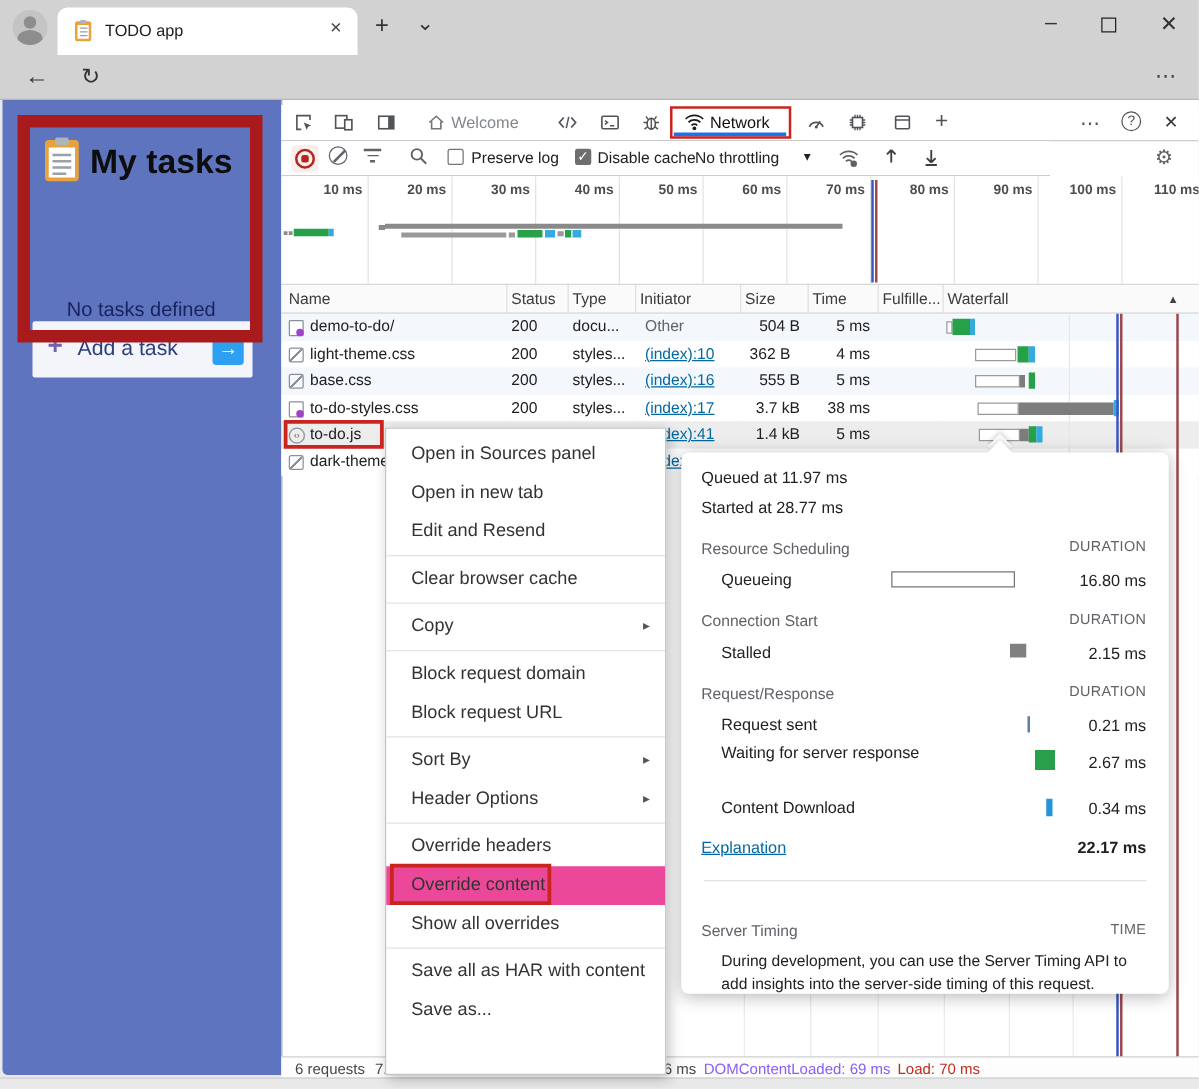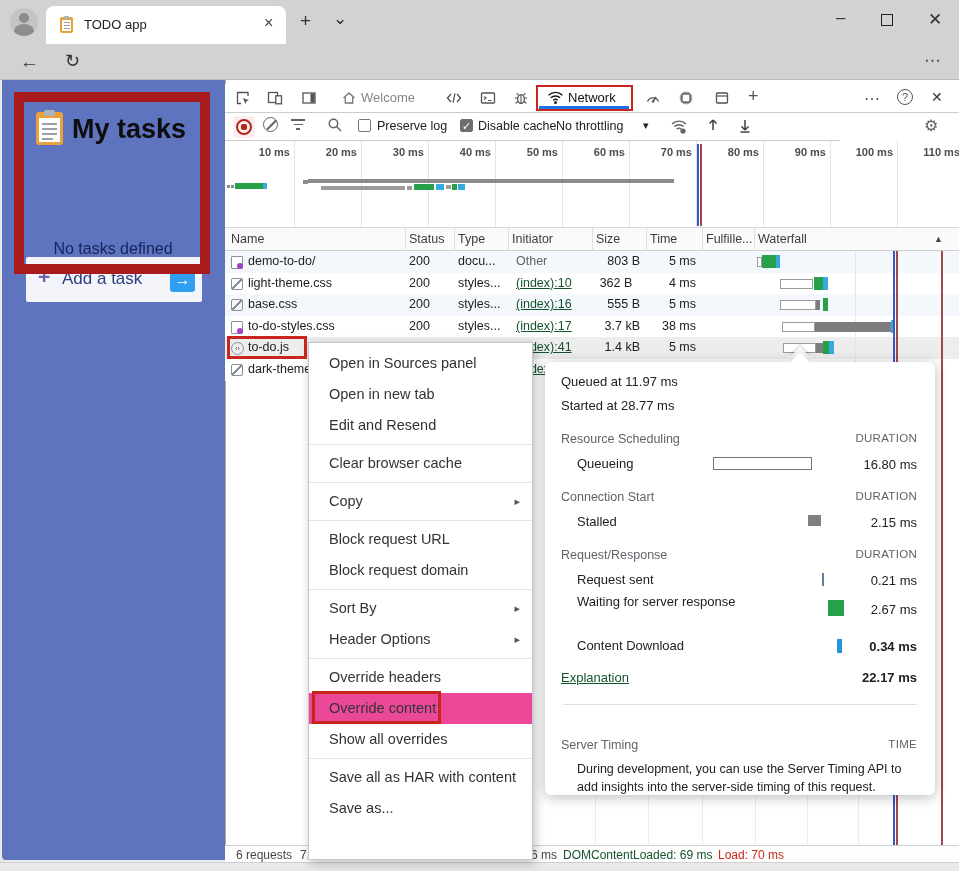--- a/index.html
+++ b/index.html
@@ -21,21 +21,21 @@
   #devtools { left:225px; top:80px; width:734px; height:782px; background:#fff; border-left:1px solid #aaa; }
   #dt-tabbar { left:225px; top:84px; width:734px; height:29px; background:#fff; border-bottom:1px solid #ccc; }
   #dt-toolbar { left:225px; top:113px; width:615px; height:28px; background:#fff; border-bottom:1px solid #ccc; }
   #overview { left:225px; top:141px; width:734px; height:87px; background:#fff; border-bottom:1px solid #d7d7d7; overflow:hidden;font-weight:bold; }
   #thead { left:225px; top:228px; width:734px; height:23px; background:#fafafa; border-bottom:1px solid #cfcfcf; overflow:hidden; }
   .hcell { top:4px; font-size:12.5px; color:#3c3c3c; }
   .vsep { top:228px; width:1px; height:153px; background:#e0e0e0; z-index:1; }
   .tick-label { font-size:11px; color:#4d4d4d; text-align:right; }
   .nrow { left:225px; width:734px; height:21.6px; font-size:12.5px; color:#202124; }
   .cell { top:3px; white-space:nowrap; }
-  .rlink { color:#14532d; text-decoration:underline; cursor:pointer; }
+  .rlink { color:#0369a1; text-decoration:underline; cursor:pointer; }
   .dim { color:#5f6368; }
   .wf-outline { border:1px solid #9a9a9a; background:#fff; height:10px; }
   .wf-gray { background:#7d7d7d; height:10px; }
   .wf-green { background:#27a04a; height:13px; }
   .wf-blue { background:#35aade; height:13px; }
   svg.ic { display:block; }
   .cb { width:13px; height:13px; border:1.5px solid #767676; border-radius:2px; background:#fff; }
   .cb.checked { background:#6e6e6e; border-color:#6e6e6e; color:#fff; font-size:11px; line-height:12px; text-align:center; }
   .tlabel { font-size:12.5px; color:#202124; }
   
@@ -275,21 +275,21 @@
   </div>
 <div id="rows">
     <div class="abs nrow" style="top: 251px; background: rgb(244, 248, 253); z-index: 1;">
       <div class="abs" style="left: 6px; top: 5px; width: 12px; height: 13px; border: 1px solid rgb(138, 143, 152); border-radius: 1px; background: rgb(255, 255, 255);">
         <div class="abs" style="left: 5px; top: 6px; width: 6px; height: 6px; border-radius: 50%; background: rgb(161, 66, 198);"></div>
       </div>
       <div class="abs cell" style="left: 23px;">demo-to-do/</div>
       <div class="abs cell" style="left: 184px;">200</div>
       <div class="abs cell" style="left: 233px;">docu...</div>
       <div class="abs cell dim" style="left: 291px;">Other</div>
-      <div class="abs cell" style="left: 367px; width: 48px; text-align: right;">803 B</div>
+      <div class="abs cell" style="left: 367px; width: 48px; text-align: right;">504 B</div>
       <div class="abs cell" style="left: 421px; width: 50px; text-align: right;">5 ms</div>
       <div class="abs" style="left: 630px; top: 0px; width: 1px; height: 21.6px; background: rgb(228, 231, 238);"></div>
       <div class="abs wf-outline" style="left: 532px; width: 5px; top: 6px;"></div>
       <div class="abs wf-green" style="left: 537px; width: 14px; top: 4px;"></div>
       <div class="abs wf-blue" style="left: 551px; width: 4px; top: 4px;"></div>
     </div>
     <div class="abs nrow" style="top: 272.6px; background: rgb(255, 255, 255); z-index: 1;">
       <div class="abs" style="left: 6px; top: 5px; width: 12px; height: 12px; border: 1px solid rgb(138, 143, 152); border-radius: 2px; background: linear-gradient(135deg, transparent 44%, rgb(138, 143, 152) 44%, rgb(138, 143, 152) 56%, transparent 56%);"></div>
       <div class="abs cell" style="left: 23px;">light-theme.css</div>
       <div class="abs cell" style="left: 184px;">200</div>
@@ -366,21 +366,21 @@
     <div class="abs" style="left: 896px; top: 251px; width: 1.5px; height: 594px; background: rgb(155, 74, 78); z-index: 2;"></div>
     <div class="abs" style="left: 941px; top: 251px; width: 1.5px; height: 594px; background: rgb(155, 74, 78); z-index: 2;"></div>
   </div>
 
 <div class="abs redbox" style="left:227px;top:336px;width:80px;height:23px;"></div>
 
 <div class="abs" id="statusbar">
     <div class="abs" style="left: 11px; top: 2px; color: rgb(71, 71, 71); white-space: nowrap;">6 requests</div>
     <div class="abs" style="left: 75px; top: 2px; color: rgb(71, 71, 71); white-space: nowrap;">7.</div>
     <div class="abs" style="left: 306px; top: 2px; color: rgb(71, 71, 71); white-space: nowrap;">6 ms</div>
-    <div class="abs" style="left: 338px; top: 2px; color: #14532d; white-space: nowrap;">DOMContentLoaded: 69 ms</div>
+    <div class="abs" style="left: 338px; top: 2px; color: #8b5cf6; white-space: nowrap;">DOMContentLoaded: 69 ms</div>
     <div class="abs" style="left: 493px; top: 2px; color: rgb(196, 43, 28); white-space: nowrap;">Load: 70 ms</div>
   </div>
 <div class="abs" id="bottomstrip"></div>
 
 <div class="abs" id="popup">
   <div class="abs" id="popup-arrow"></div>
   <div class="abs" style="left:16px;top:12px;">Queued at 11.97 ms</div>
   <div class="abs" style="left:16px;top:36px;">Started at 28.77 ms</div>
   <div id="popup-rows">
       <div class="abs p-sec" style="left: 16px; top: 70px;">Resource Scheduling</div>
@@ -396,41 +396,41 @@
       <div class="abs p-sec" style="left: 16px; top: 186px;">Request/Response</div>
       <div class="abs p-dur" style="right: 18px; top: 186px;">DURATION</div>
       <div class="abs" style="left: 32px; top: 210px; width: 160px; line-height: 1.25;">Request sent</div>
       <div class="abs" style="left: 277px; top: 211px; width: 2px; height: 13px; background: rgb(92, 127, 163);"></div>
       <div class="abs" style="right: 18px; top: 211px; text-align: center;">0.21 ms</div>
       <div class="abs" style="left: 32px; top: 232px; width: 160px; line-height: 1.25;">Waiting for server response</div>
       <div class="abs" style="left: 283px; top: 238px; width: 16px; height: 16px; background: rgb(40, 160, 75);"></div>
       <div class="abs" style="right: 18px; top: 240px;">2.67 ms</div>
       <div class="abs" style="left: 32px; top: 276px; width: 160px; line-height: 1.25;">Content Download</div>
       <div class="abs" style="left: 292px; top: 277px; width: 5px; height: 14px; background: rgb(37, 149, 217);"></div>
-      <div class="abs" style="right: 18px; top: 277px; font-weight: bold;">0.34 ms</div>
+      <div class="abs" style="right: 18px; top: 277px;">0.34 ms</div>
     </div>
   <a class="abs rlink" style="left:16px;top:308px;">Explanation</a>
   <div class="abs" style="right:18px;top:308px;font-weight:bold;">22.17 ms</div>
   <div class="abs" style="left:18px;top:342px;width:354px;height:1px;background:#e0e0e0;"></div>
   <div class="abs p-sec" style="left:16px;top:376px;">Server Timing</div>
   <div class="abs p-dur" style="right:18px;top:376px;">TIME</div>
   <div class="abs" style="left:32px;top:398px;width:330px;font-size:12.5px;line-height:1.45;">During development, you can use the Server Timing API to add insights into the server-side timing of this request.</div>
 </div>
 
 <div class="abs" id="ctxmenu">
     <div class="mi"><span>Open in Sources panel</span></div>
     <div class="mi"><span>Open in new tab</span></div>
     <div class="mi"><span>Edit and Resend</span></div>
     <div class="msep"></div>
     <div class="mi"><span>Clear browser cache</span></div>
     <div class="msep"></div>
     <div class="mi"><span>Copy</span><span class="subarrow">▸</span></div>
     <div class="msep"></div>
+    <div class="mi"><span>Block request domain</span></div>
     <div class="mi"><span>Block request URL</span></div>
-    <div class="mi"><span>Block request domain</span></div>
     <div class="msep"></div>
     <div class="mi"><span>Sort By</span><span class="subarrow">▸</span></div>
     <div class="mi"><span>Header Options</span><span class="subarrow">▸</span></div>
     <div class="msep"></div>
     <div class="mi"><span>Override headers</span></div>
     <div class="mi hl"><span>Override content</span><div class="redbox" style="position: absolute; left: 3px; top: -2px; width: 129px; height: 33px;"></div></div>
     <div class="mi"><span>Show all overrides</span></div>
     <div class="msep"></div>
     <div class="mi"><span>Save all as HAR with content</span></div>
     <div class="mi"><span>Save as...</span></div>

